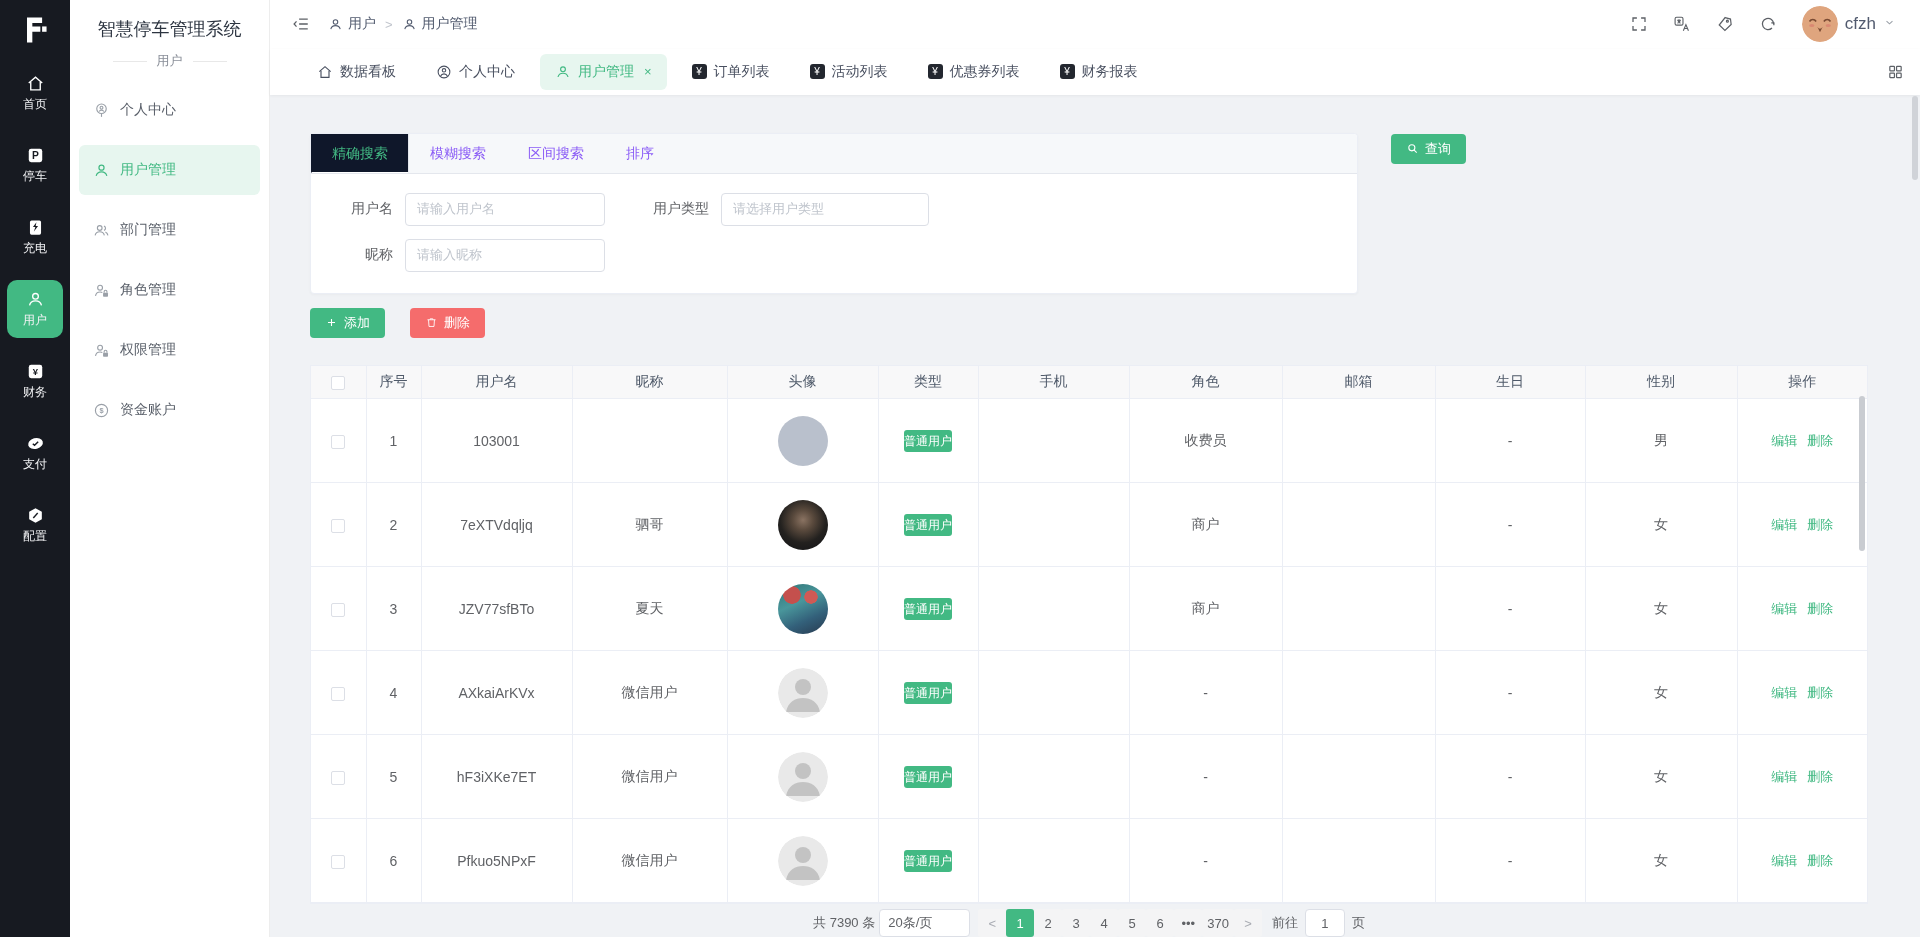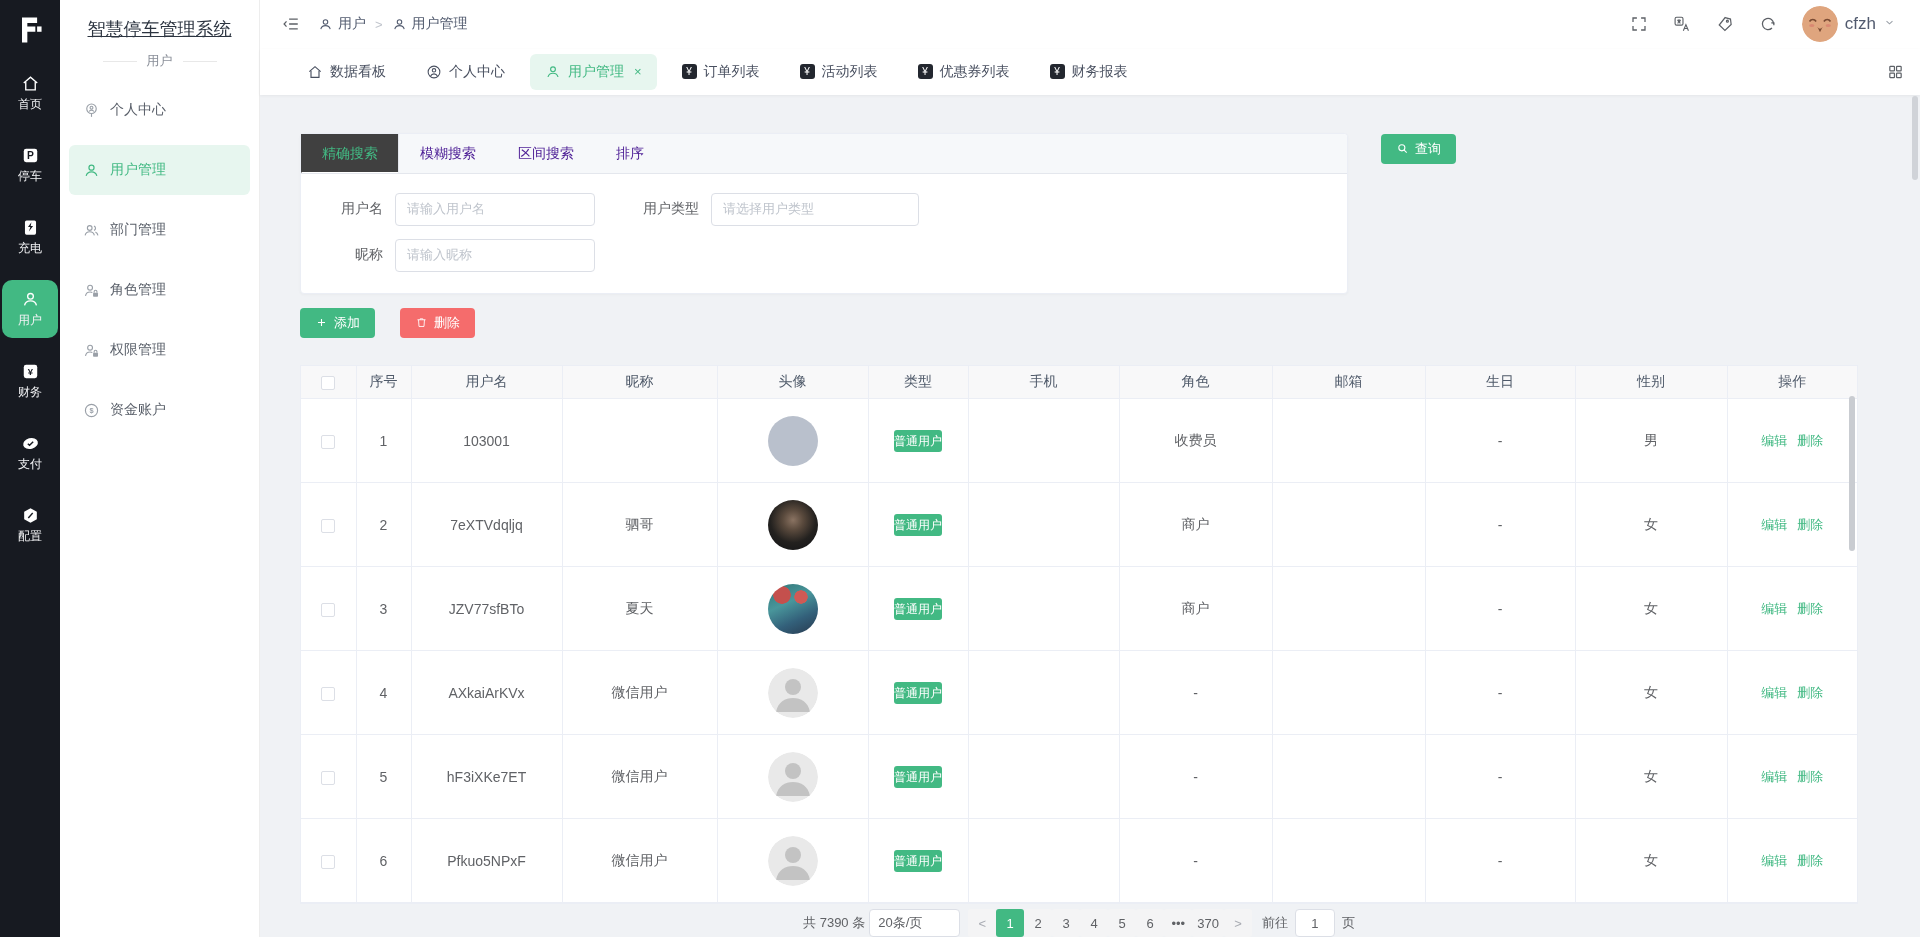--- a/index.html
+++ b/index.html
@@ -1,31 +1,31 @@
 <!DOCTYPE html>
 <html><head>
 <meta charset="utf-8">
 <style>
   * { margin:0; padding:0; box-sizing:border-box; }
   html,body { width:1920px; height:937px; overflow:hidden; font-family:"Liberation Sans","DejaVu Sans",sans-serif; background:#f0f2f5; }
   .app { display:flex; width:1920px; height:937px; position:relative; }
 
   
-  .rail { width:60px; background:#171a21; color:#fff; display:flex; flex-direction:column; align-items:center; flex-shrink:0; }
+  .rail { width:70px; background:#171a21; color:#fff; display:flex; flex-direction:column; align-items:center; flex-shrink:0; }
   .logo { margin:10px 0 14px; width:40px; height:40px; display:flex; align-items:center; justify-content:center; cursor:pointer; }
   .logo svg { width:32px; height:32px; }
   .rail-menu { display:flex; flex-direction:column; align-items:center; gap:14px; width:100%; }
   .rail-item { width:56px; height:58px; border-radius:10px; display:flex; flex-direction:column; align-items:center; justify-content:center; gap:3px; cursor:pointer; }
   .rail-item.active { background:#42b983; }
   .rail-ic { display:flex; } .rail-ic svg { width:19px; height:19px; }
   .rail-lb { font-size:12px; color:#f2f3f5; }
 
   
   .sidebar { width:200px; background:#fff; border-right:1px solid #ededed; flex-shrink:0; }
-  .side-title { font-size:18px; color:#2c3440; text-align:center; padding:17px 0 11px; white-space:nowrap;text-decoration:underline; }
+  .side-title { font-size:18px; color:#2c3440; text-align:center; padding:17px 0 11px; white-space:nowrap; }
   .side-sub { display:flex; align-items:center; justify-content:center; gap:10px; color:#8a8f99; font-size:13px; margin-bottom:15px; }
   .side-sub .line { width:34px; height:1px; background:#e8e8e8; }
   .side-menu { padding:0 9px; display:flex; flex-direction:column; gap:10px; }
   .side-item { height:50px; display:flex; align-items:center; gap:10px; padding:0 14px; border-radius:6px; color:#595f69; font-size:14px; cursor:pointer; }
   .side-item svg { width:17px; height:17px; color:#9aa0a8; flex-shrink:0; }
   .side-item.active { background:#e7f6ef; color:#42b983; }
   .side-item.active svg { color:#42b983; }
 
   
   .main { flex:1; display:flex; flex-direction:column; min-width:0; }
@@ -52,22 +52,22 @@
   .tab.active { background:#e7f6ef; color:#42b983; }
   .tab .x { margin-left:3px; font-size:13px; color:#42b983; }
   .grid-ic { position:absolute; right:16px; top:50%; transform:translateY(-50%); color:#5c6066; display:flex; cursor:pointer; }
   .grid-ic svg { width:17px; height:17px; }
 
   
   .content { flex:1; padding:38px 0 0 40px; position:relative; }
   .query-row { display:flex; align-items:flex-start; }
   .search-card { width:1048px; background:#fff; border:1px solid #ebeef5; border-radius:4px; box-shadow:0 1px 3px rgba(0,0,0,.03); }
   .search-tabs { display:flex; background:#f6f8fa; border-bottom:1px solid #e4e7ed; border-radius:4px 4px 0 0; }
-  .stab { padding:0 20px; height:39px; line-height:39px; font-size:14px; color:#4c1d95; cursor:pointer; border-left:1px solid transparent; border-right:1px solid transparent; }
-  .stab.active { background:#404040; color:#42b983; border-right-color:#e4e7ed; margin-bottom:-1px; border-bottom:1px solid #fff; }
+  .stab { padding:0 20px; height:39px; line-height:39px; font-size:14px; color:#8b5cf6; cursor:pointer; border-left:1px solid transparent; border-right:1px solid transparent; }
+  .stab.active { background:#0f172a; color:#42b983; border-right-color:#e4e7ed; margin-bottom:-1px; border-bottom:1px solid #fff; }
   .stab.active:first-child { border-left-color:transparent; }
   .search-form { padding:19px 20px 21px; display:flex; flex-direction:column; gap:13px; }
   .f-row { display:flex; }
   .field { display:flex; align-items:center; margin-right:28px; }
   .flabel { width:62px; text-align:right; margin-right:12px; font-size:14px; color:#606266; white-space:nowrap; }
   .field.wide .flabel { width:76px; }
   .inp { width:200px; height:33px; border:1px solid #dcdfe6; border-radius:4px; display:flex; align-items:center; justify-content:space-between; padding:0 11px; background:#fff; cursor:text; }
   .inp .ph { color:#bfc4cc; font-size:13px; }
   .inp.sel { width:208px; cursor:pointer; }
 

